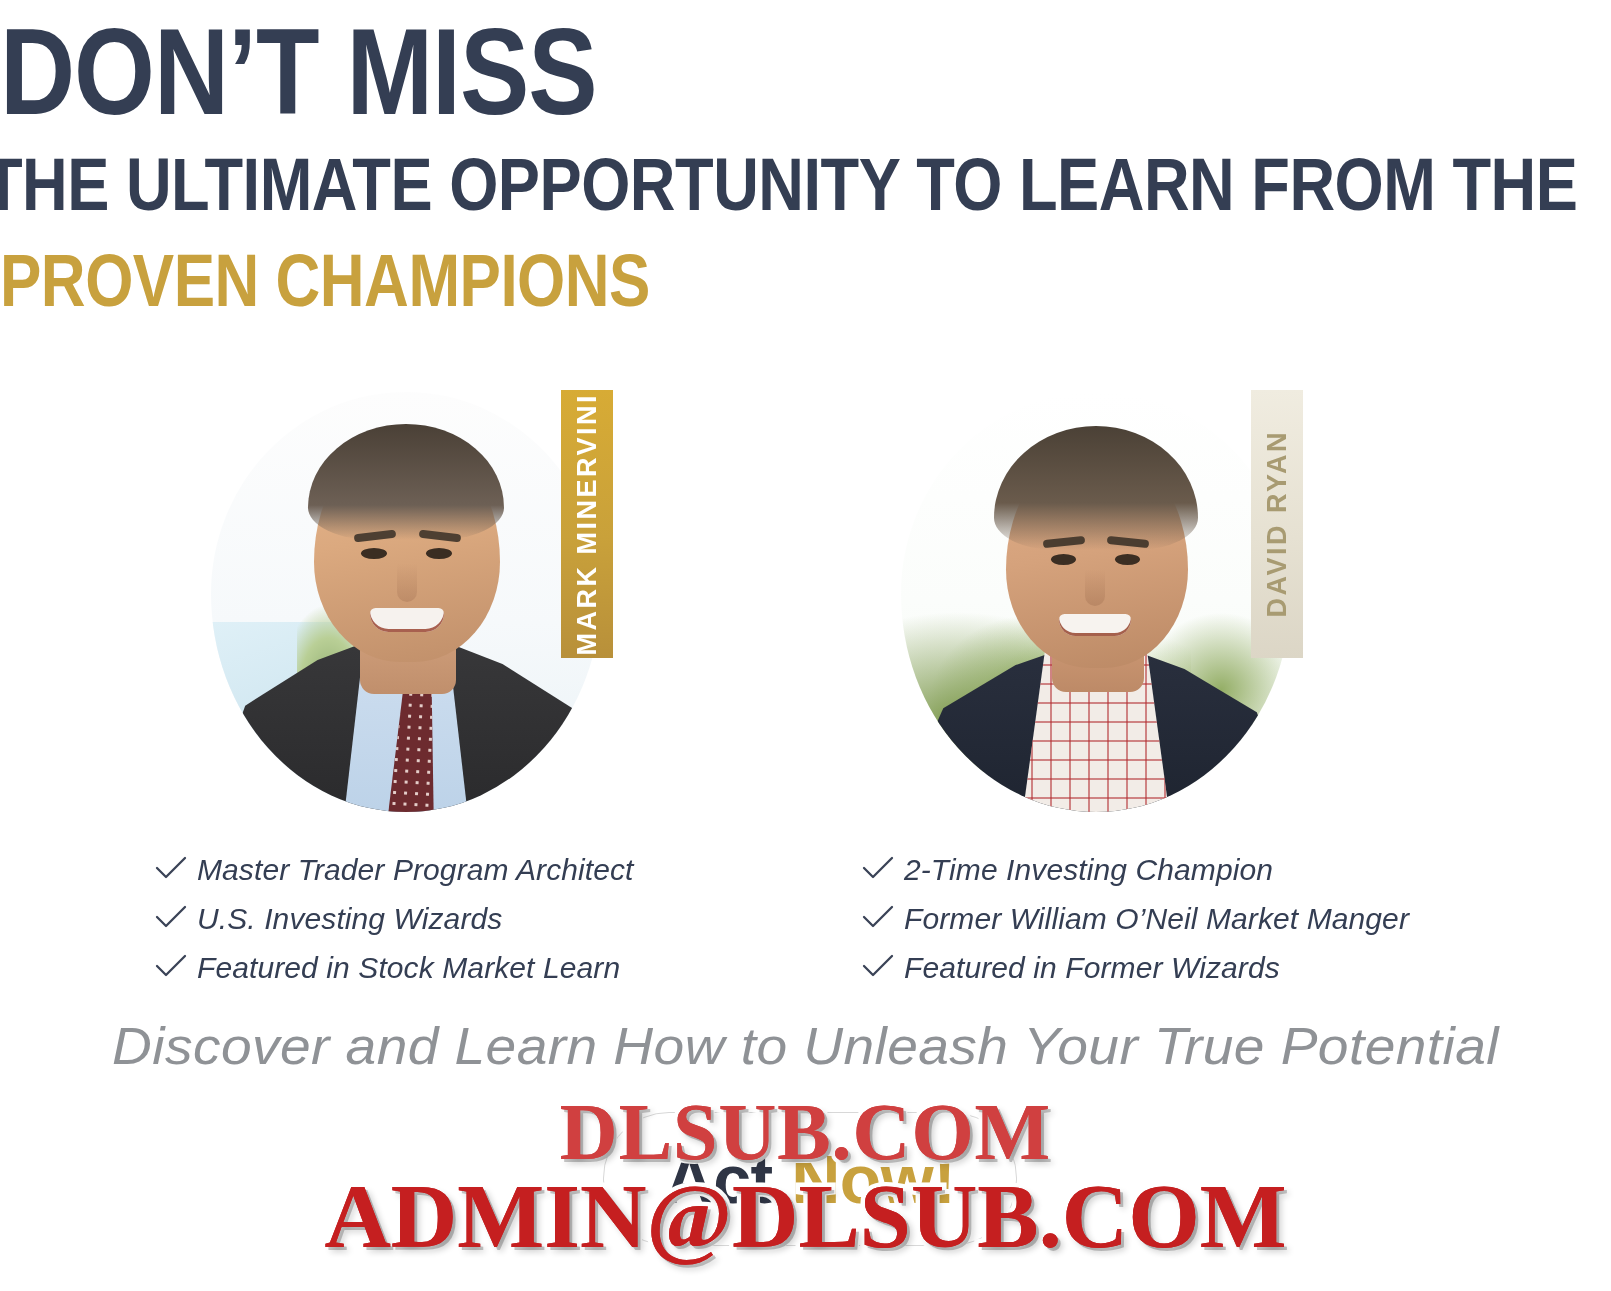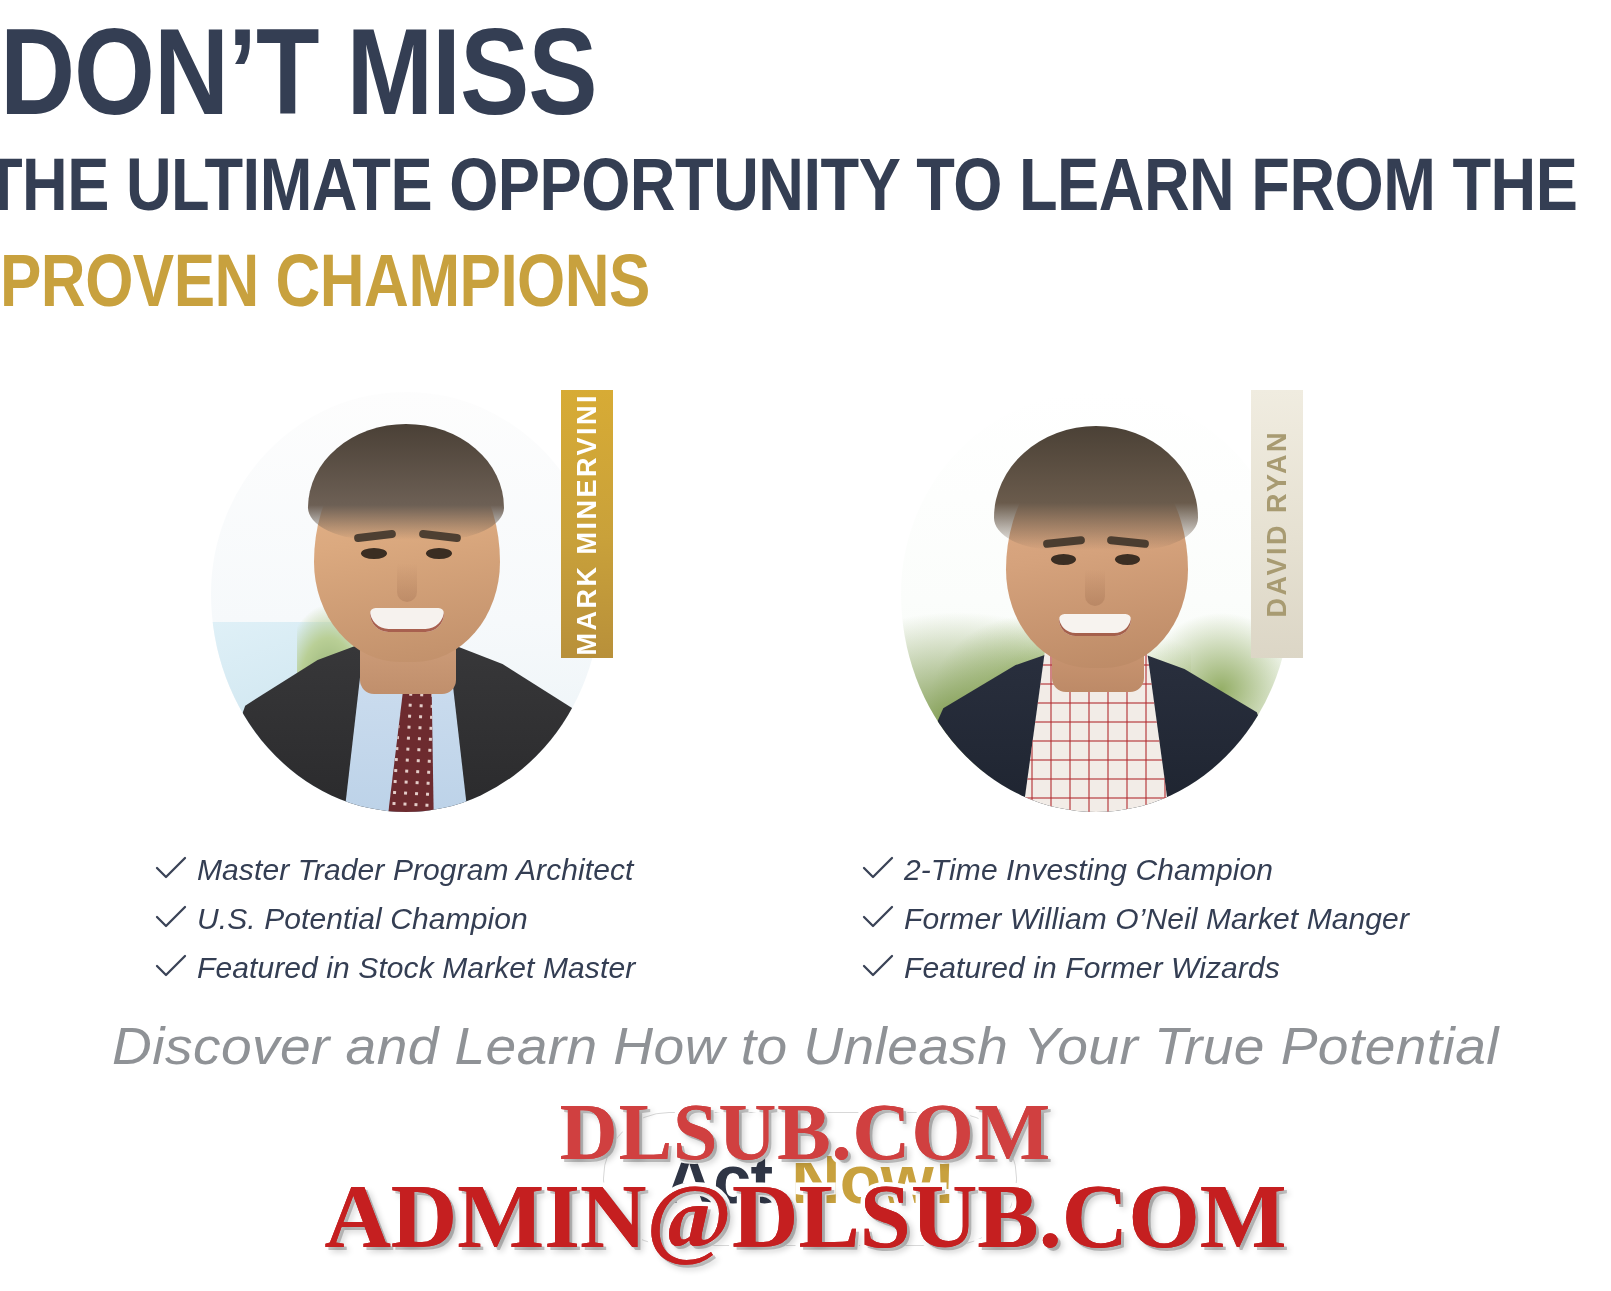--- a/index.html
+++ b/index.html
@@ -442,29 +442,29 @@
         </svg>
     </span>
     <span class="bullet-text">Master Trader Program Architect</span>
   </div>
   <div class="bullet-row">
     <span class="check">
       <svg width="32" height="26" viewBox="0 0 32 26">
           <path d="M2 13 L11 22 L30 3" fill="none" stroke="#3a4357" stroke-width="2.3" stroke-linecap="round" stroke-linejoin="round"></path>
         </svg>
     </span>
-    <span class="bullet-text">U.S. Potential Champion</span>
+    <span class="bullet-text">U.S. Investing Wizards</span>
   </div>
   <div class="bullet-row">
     <span class="check">
       <svg width="32" height="26" viewBox="0 0 32 26">
           <path d="M2 13 L11 22 L30 3" fill="none" stroke="#3a4357" stroke-width="2.3" stroke-linecap="round" stroke-linejoin="round"></path>
         </svg>
     </span>
-    <span class="bullet-text">Featured in Stock Market Master</span>
+    <span class="bullet-text">Featured in Stock Market Learn</span>
   </div>
 </div>
 
 <div class="bullets right">
   <div class="bullet-row">
     <span class="check">
       <svg width="32" height="26" viewBox="0 0 32 26">
           <path d="M2 13 L11 22 L30 3" fill="none" stroke="#3a4357" stroke-width="2.3" stroke-linecap="round" stroke-linejoin="round"></path>
         </svg>
     </span>

